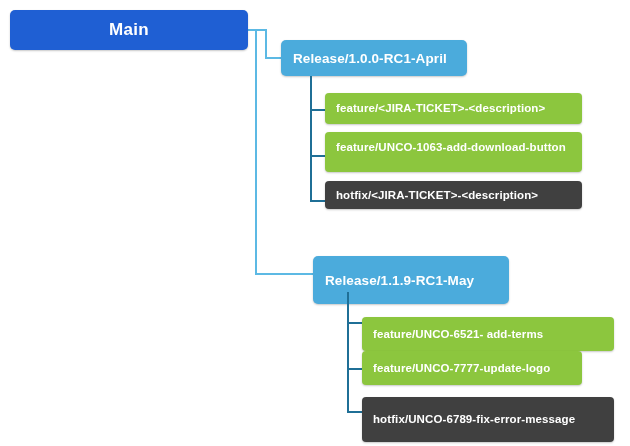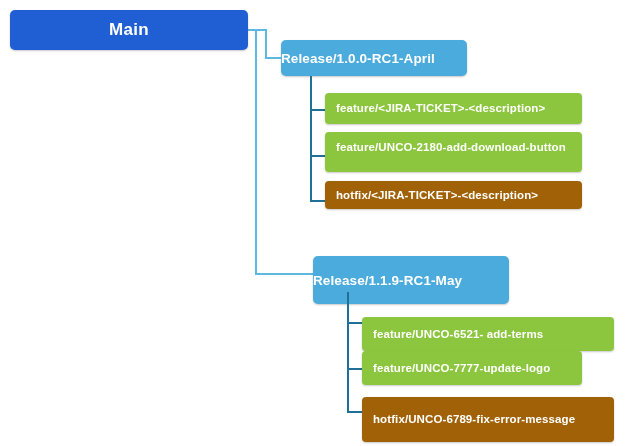--- a/index.html
+++ b/index.html
@@ -41,33 +41,34 @@
     background: #1f5fd3;
     border-radius: 5px;
     justify-content: center;
     font-size: 17px;
     letter-spacing: 0.3px;
   }
 
   .node-release {
     background: #4babdc;
     border-radius: 5px;
+    padding-left: 12px;
     font-size: 13.5px;
   }
 
   .node-feature {
     background: #8cc63e;
     border-radius: 4px;
     padding-left: 11px;
     font-size: 11.5px;
     line-height: 15px;
   }
 
   .node-hotfix {
-    background: #a16207;
+    background: #404040;
     border-radius: 4px;
     padding-left: 11px;
     padding-right: 8px;
     font-size: 11.5px;
     line-height: 15px;
   }
 
   .node-feature.wrap,
   .node-hotfix.wrap {
     align-items: flex-start;
@@ -102,21 +103,21 @@
   <div class="conn" style="left:310px; top:76px; width:2px; height:126px;"></div>
   <div class="conn" style="left:310px; top:109px; width:16px; height:2px;"></div>
   <div class="conn" style="left:310px; top:155px; width:16px; height:2px;"></div>
   <div class="conn" style="left:310px; top:200px; width:16px; height:2px;"></div>
 
   <div class="node node-feature" style="left:325px; top:93px; width:257px; height:31px;">
     <span class="label">feature/&lt;JIRA-TICKET&gt;-&lt;description&gt;</span>
   </div>
 
   <div class="node node-feature wrap" style="left:325px; top:132px; width:257px; height:40px;">
-    <span class="label">feature/UNCO-2180-add-download-button</span>
+    <span class="label">feature/UNCO-1063-add-download-button</span>
   </div>
 
   <div class="node node-hotfix" style="left:325px; top:181px; width:257px; height:28px;">
     <span class="label">hotfix/&lt;JIRA-TICKET&gt;-&lt;description&gt;</span>
   </div>
 
   <div class="node node-release" style="left:313px; top:256px; width:196px; height:48px;">
     <span class="label">Release/1.1.9-RC1-May</span>
   </div>
 

